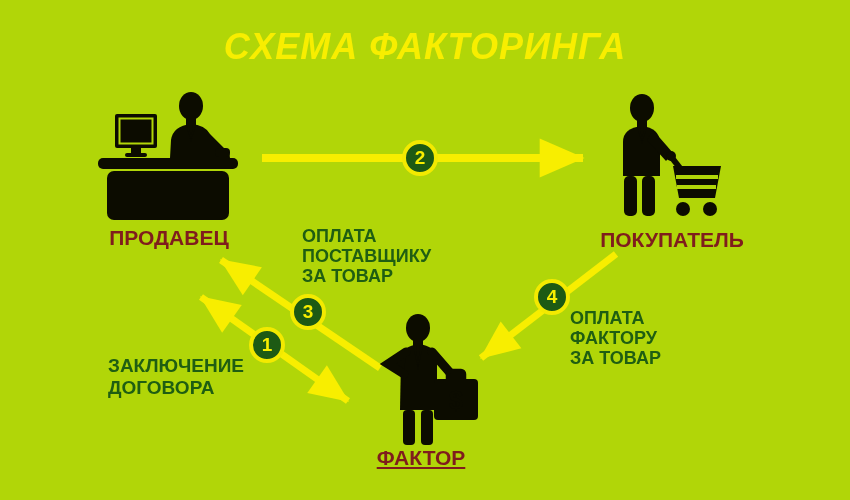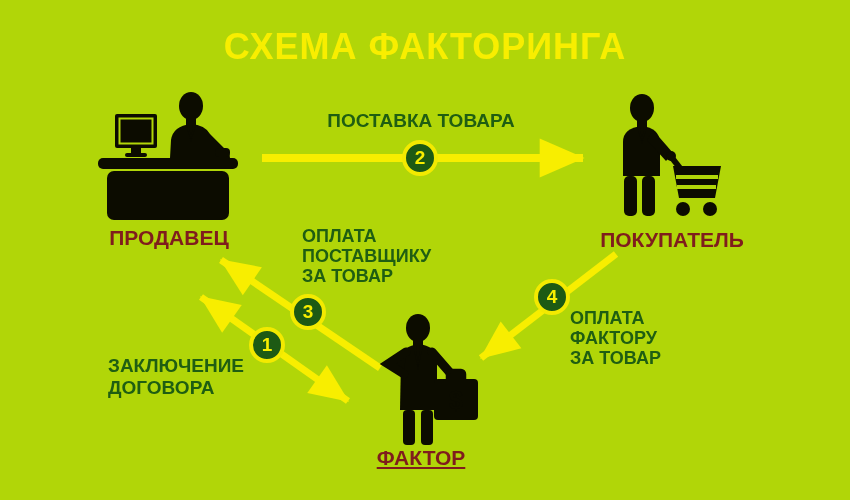--- a/index.html
+++ b/index.html
@@ -6,20 +6,21 @@
   .stage {
     position:relative; width:850px; height:500px; overflow:hidden;
     background:#b1d608;
     font-family:"Liberation Sans", sans-serif;
     -webkit-font-smoothing:antialiased;
   }
   .title {
     position:absolute; left:0; top:26px; width:850px; margin:0;
     text-align:center; font-size:36px; font-weight:bold; letter-spacing:1px;
     color:#f8ee00;
+    font-style:italic;
   }
   .arrows { position:absolute; left:0; top:0; z-index:1; }
   .icon { position:absolute; z-index:2; }
   .icon * { fill:#0c0c00; }
   .lbl { position:absolute; font-weight:bold; white-space:pre-line; z-index:4; }
   .lbl-yellow { color:#7f1d1d; font-size:21px; text-align:center; }
   .lbl-green  { color:#1f5e12; }
   .badge {
     position:absolute; z-index:3; width:28px; height:28px;
     border:4px solid #f3ea00; border-radius:50%;
@@ -112,21 +113,20 @@
       <rect x="56" y="67" width="44" height="41" rx="4"></rect>
       <text x="78" y="97" text-anchor="middle" font-size="26" font-weight="bold" font-family="Liberation Sans, sans-serif" fill="#b1d608">$</text>
     </g>
   </svg>
 
   <div class="badge" style="left:249px; top:327px;">1</div>
   <div class="badge" style="left:402px; top:140px;">2</div>
   <div class="badge" style="left:290px; top:294px;">3</div>
   <div class="badge" style="left:534px; top:279px;">4</div>
 
-  <div class="lbl lbl-green" style="left:296px; top:110px; width:250px; text-align:center; font-size:19px;">ПОСТАВКА ТОВАРА</div>
   <div class="lbl lbl-green" style="left:302px; top:226px; font-size:18px; line-height:20px;">ОПЛАТА
 ПОСТАВЩИКУ
 ЗА ТОВАР</div>
   <div class="lbl lbl-green" style="left:108px; top:355px; font-size:19px; line-height:22px;">ЗАКЛЮЧЕНИЕ
 ДОГОВОРА</div>
   <div class="lbl lbl-green" style="left:570px; top:308px; font-size:18px; line-height:20px;">ОПЛАТА
 ФАКТОРУ
 ЗА ТОВАР</div>
 
   <div class="lbl lbl-yellow" style="left:98px; top:226px; width:142px;">ПРОДАВЕЦ</div>

